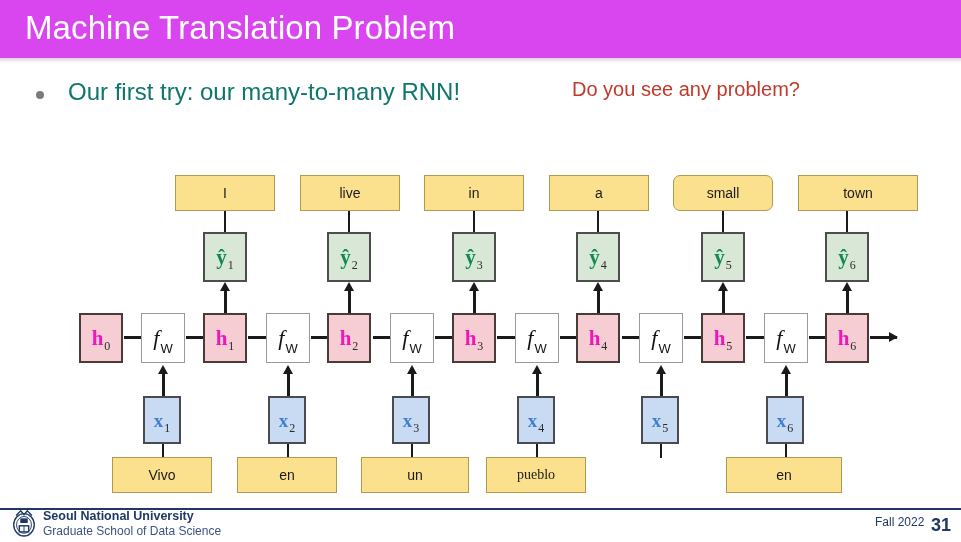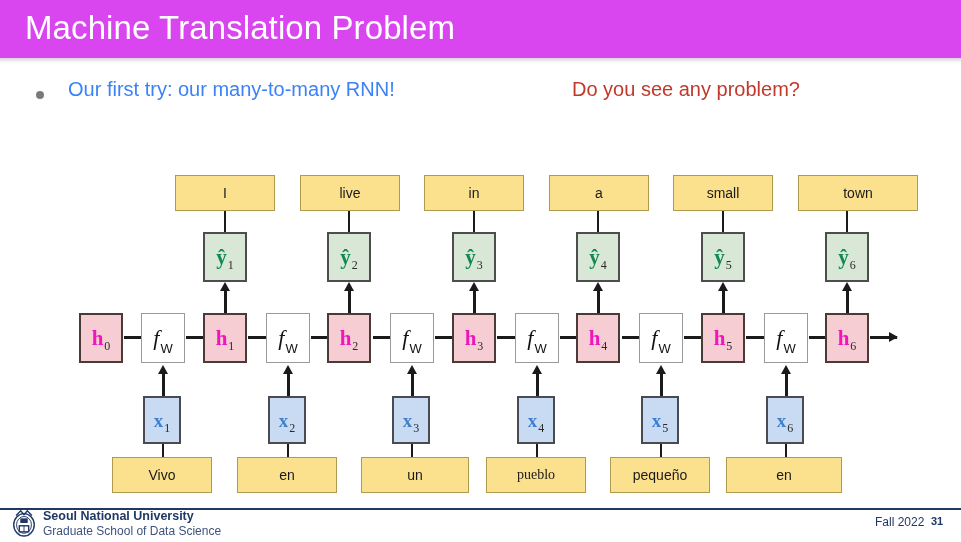--- a/index.html
+++ b/index.html
@@ -36,21 +36,21 @@
   #bullet-row {
     position: absolute; left: 0; top: 78px; width: 961px; height: 34px;
   }
   #bullet-dot {
     position: absolute; left: 36px; top: 13px;
     width: 8px; height: 8px; border-radius: 50%;
     background: #7a7a7a;
   }
   #bullet-text {
     position: absolute; left: 68px; top: 0px;
-    font-size: 20px; color: #3b82f6; white-space: nowrap;
+    font-size: 24px; color: #0f766e; white-space: nowrap;
   }
   #question-text {
     position: absolute; left: 572px; top: 0px;
     font-size: 20px; color: #c0392b; white-space: nowrap;
   }
 
   
   #diagram { position: absolute; left: 0; top: 0; width: 961px; height: 542px; }
 
   .word-box {
@@ -170,21 +170,21 @@
   #snu-dept {
     position: absolute; left: 43px; top: 524px;
     font-size: 12px; font-weight: 400; color: #3d527f; white-space: nowrap;
   }
   #term-label {
     position: absolute; left: 875px; top: 515px;
     font-size: 12px; color: #1f3864; white-space: nowrap;
   }
   #page-number {
     position: absolute; left: 931px; top: 515px;
-    font-size: 11px; font-weight: bold; color: #1f3864; white-space: nowrap;
+    font-size: 18px; font-weight: bold; color: #1f3864; white-space: nowrap;
   }
 </style>
 </head>
 <body>
 
 <div id="slide">
 
   <div id="title-bar">
     <div class="title-text">Machine Translation Problem</div>
   </div>
@@ -203,21 +203,21 @@
       </div>
     <div class="word-box out-word" style="left:300px;width:100px;">
         <span>live</span>
       </div>
     <div class="word-box out-word" style="left:424px;width:100px;">
         <span>in</span>
       </div>
     <div class="word-box out-word" style="left:549px;width:100px;">
         <span>a</span>
       </div>
-    <div class="word-box out-word" style="left:673px;width:100px;">
+    <div class="word-box out-word" style="left:673px;width:100px;border-radius:7px;">
         <span>small</span>
       </div>
     <div class="word-box out-word" style="left:798px;width:120px;">
         <span>town</span>
       </div>
 
     <div class="plain-line" style="left:224px;top:211px;height:22px;"></div>
     <div class="plain-line" style="left:348px;top:211px;height:22px;"></div>
     <div class="plain-line" style="left:473px;top:211px;height:22px;"></div>
     <div class="plain-line" style="left:597px;top:211px;height:22px;"></div>
@@ -368,23 +368,20 @@
       </div>
     <div class="word-box in-word" style="left:237px;width:100px;">
         <span>en</span>
       </div>
     <div class="word-box in-word" style="left:361px;width:108px;">
         <span>un</span>
       </div>
     <div class="word-box in-word" style="left:486px;width:100px;font-family:Liberation Serif, serif;">
         <span>pueblo</span>
       </div>
-    <div class="word-box in-word" style="left:610px;width:100px;">
-        <span>pequeño</span>
-      </div>
     <div class="word-box in-word" style="left:726px;width:116px;">
         <span>en</span>
       </div>
 
   </div>
 
   <div id="footer-rule"></div>
   <svg id="snu-logo" viewBox="0 0 60 64">
     <ellipse cx="30" cy="36" rx="22" ry="24" fill="none" stroke="#1f3864" stroke-width="3"></ellipse>
     <ellipse cx="30" cy="36" rx="16" ry="18" fill="none" stroke="#1f3864" stroke-width="2"></ellipse>

